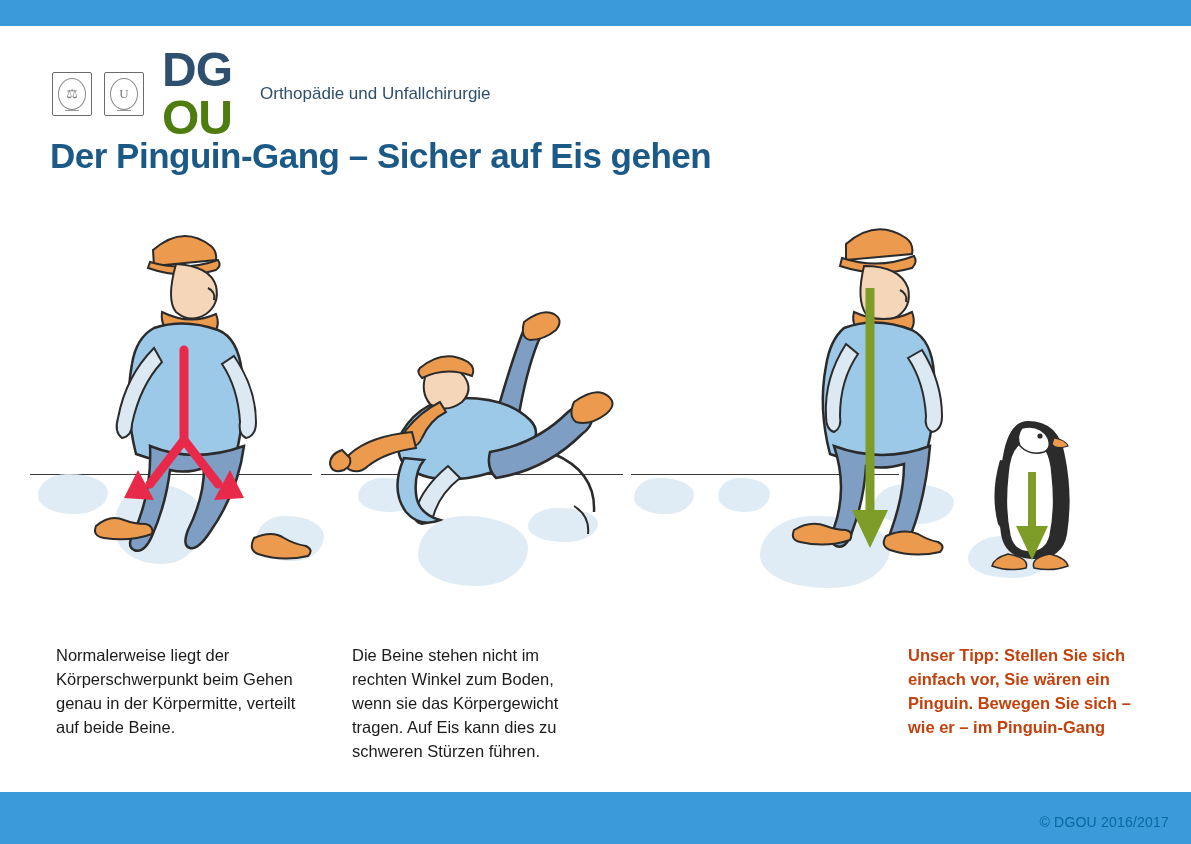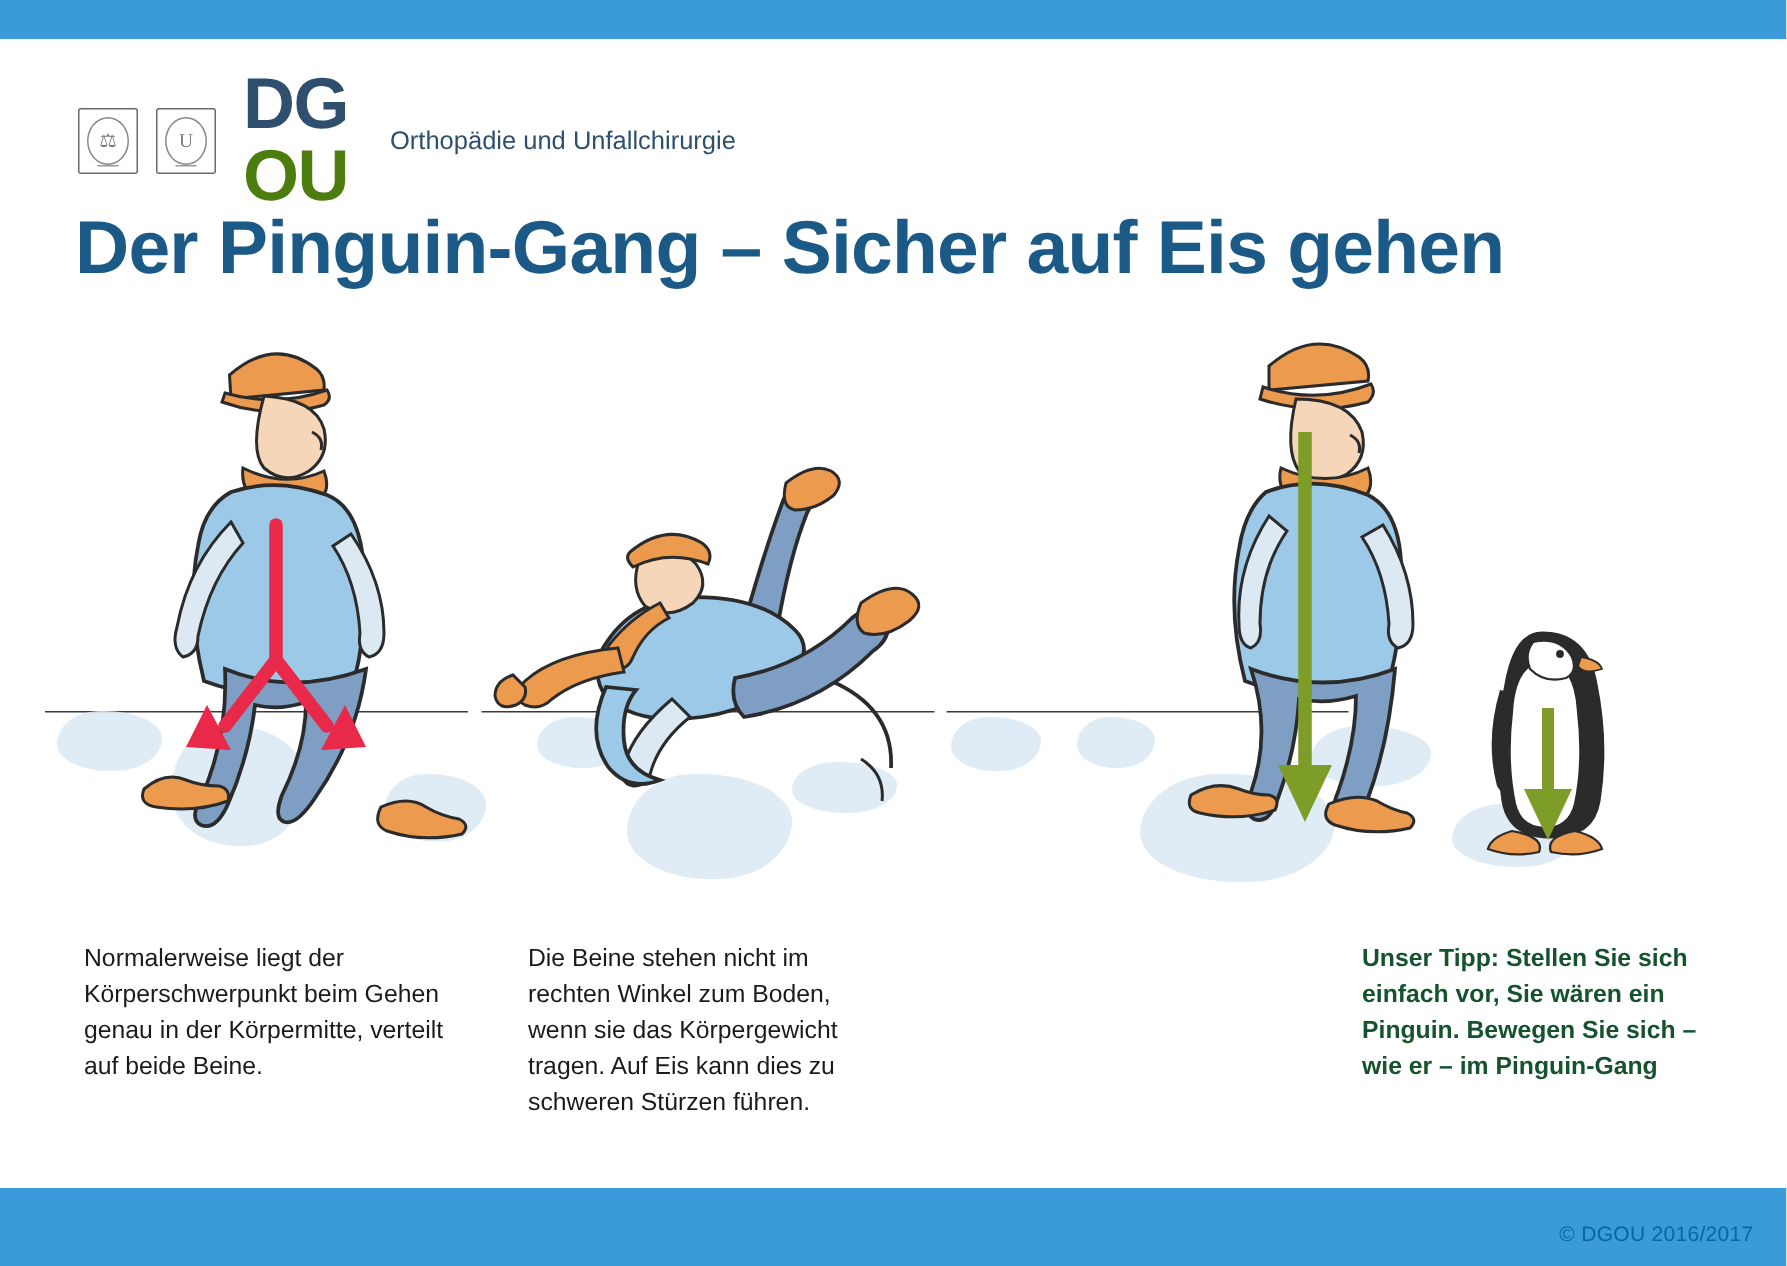--- a/index.html
+++ b/index.html
@@ -117,21 +117,21 @@
     color: #2e4f6e;
     font-size: 17px;
     line-height: 1.3;
   }
 
   
   .title {
     position: absolute;
     left: 50px;
     top: 136px;
-    font-size: 50px;
+    font-size: 35px;
     font-weight: bold;
     color: #1b5a86;
     letter-spacing: -0.5px;
     white-space: nowrap;
   }
 
   
   .stage {
     position: absolute;
     left: 18px;
@@ -160,33 +160,33 @@
   
   .captions {
     position: absolute;
     left: 18px;
     top: 628px;
     width: 1155px;
     height: 150px;
   }
   .col {
     position: absolute;
-    top: 0;
+    top: 16px;
     font-size: 16.5px;
     line-height: 1.45;
     color: #1b1b1b;
   }
   .col p { margin: 0; }
   .c1 { left: 38px;  width: 258px; }
   .c2 { left: 318px; width: 245px; margin-left: 16px; }
   .c3 { left: 592px; width: 272px; }
   .c4 { left: 890px; width: 240px; }
   .tip {
     margin-top: 16px;
-    color: #14532d;
+    color: #c2410c;
     font-weight: bold;
     line-height: 1.45;
   }
 </style>
 </head>
 <body>
 
 <div class="poster">
 
   <div class="bar-top"></div>

